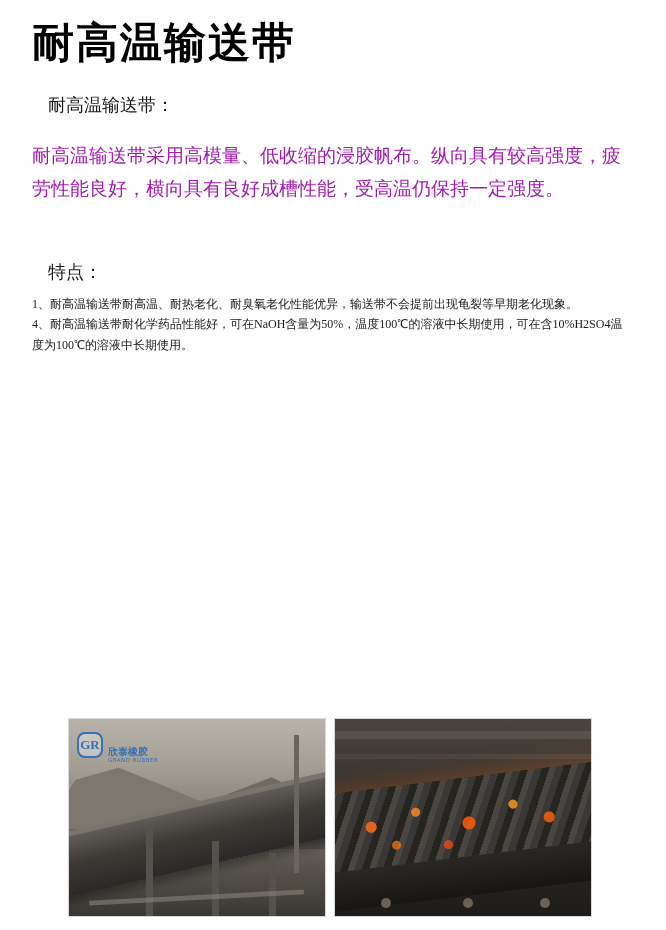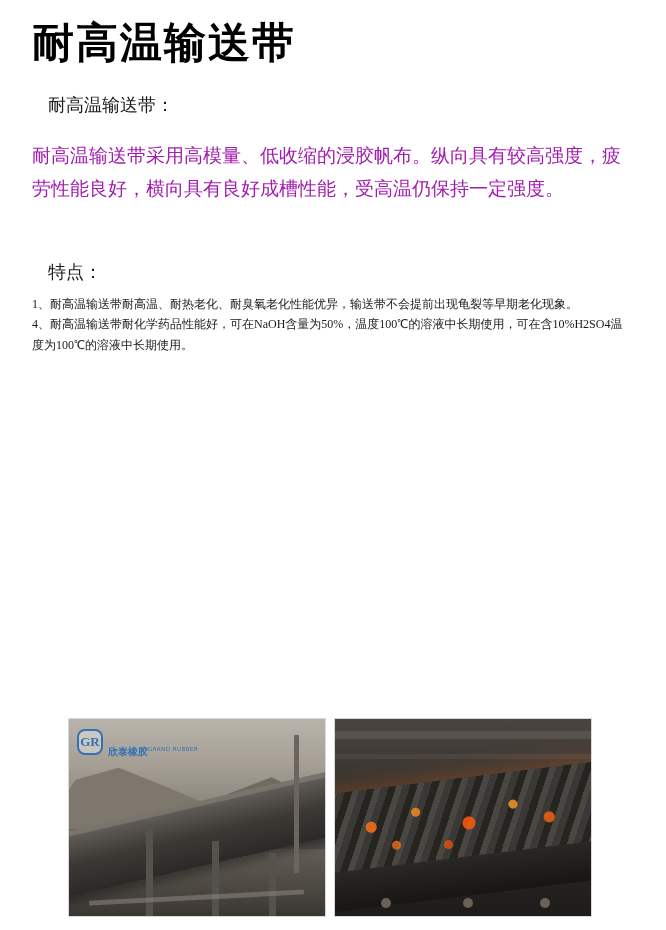--- a/index.html
+++ b/index.html
@@ -138,21 +138,21 @@
     border-radius: 8px;
     display: flex; align-items: center; justify-content: center;
     color: #2f6fb5;
     font-size: 13px;
     font-weight: 700;
     background: rgba(255,255,255,0.35);
     font-family: "Liberation Serif", serif;
   }
   .logo-text {
     display: flex;
-    flex-direction: row;
+    flex-direction: column;
     line-height: 1.05;
     margin-top: 20px;
   }
   .logo-cn {
     font-size: 10px;
     color: #2f6fb5;
     font-weight: 700;
   }
   .logo-en {
     font-size: 5.5px;

